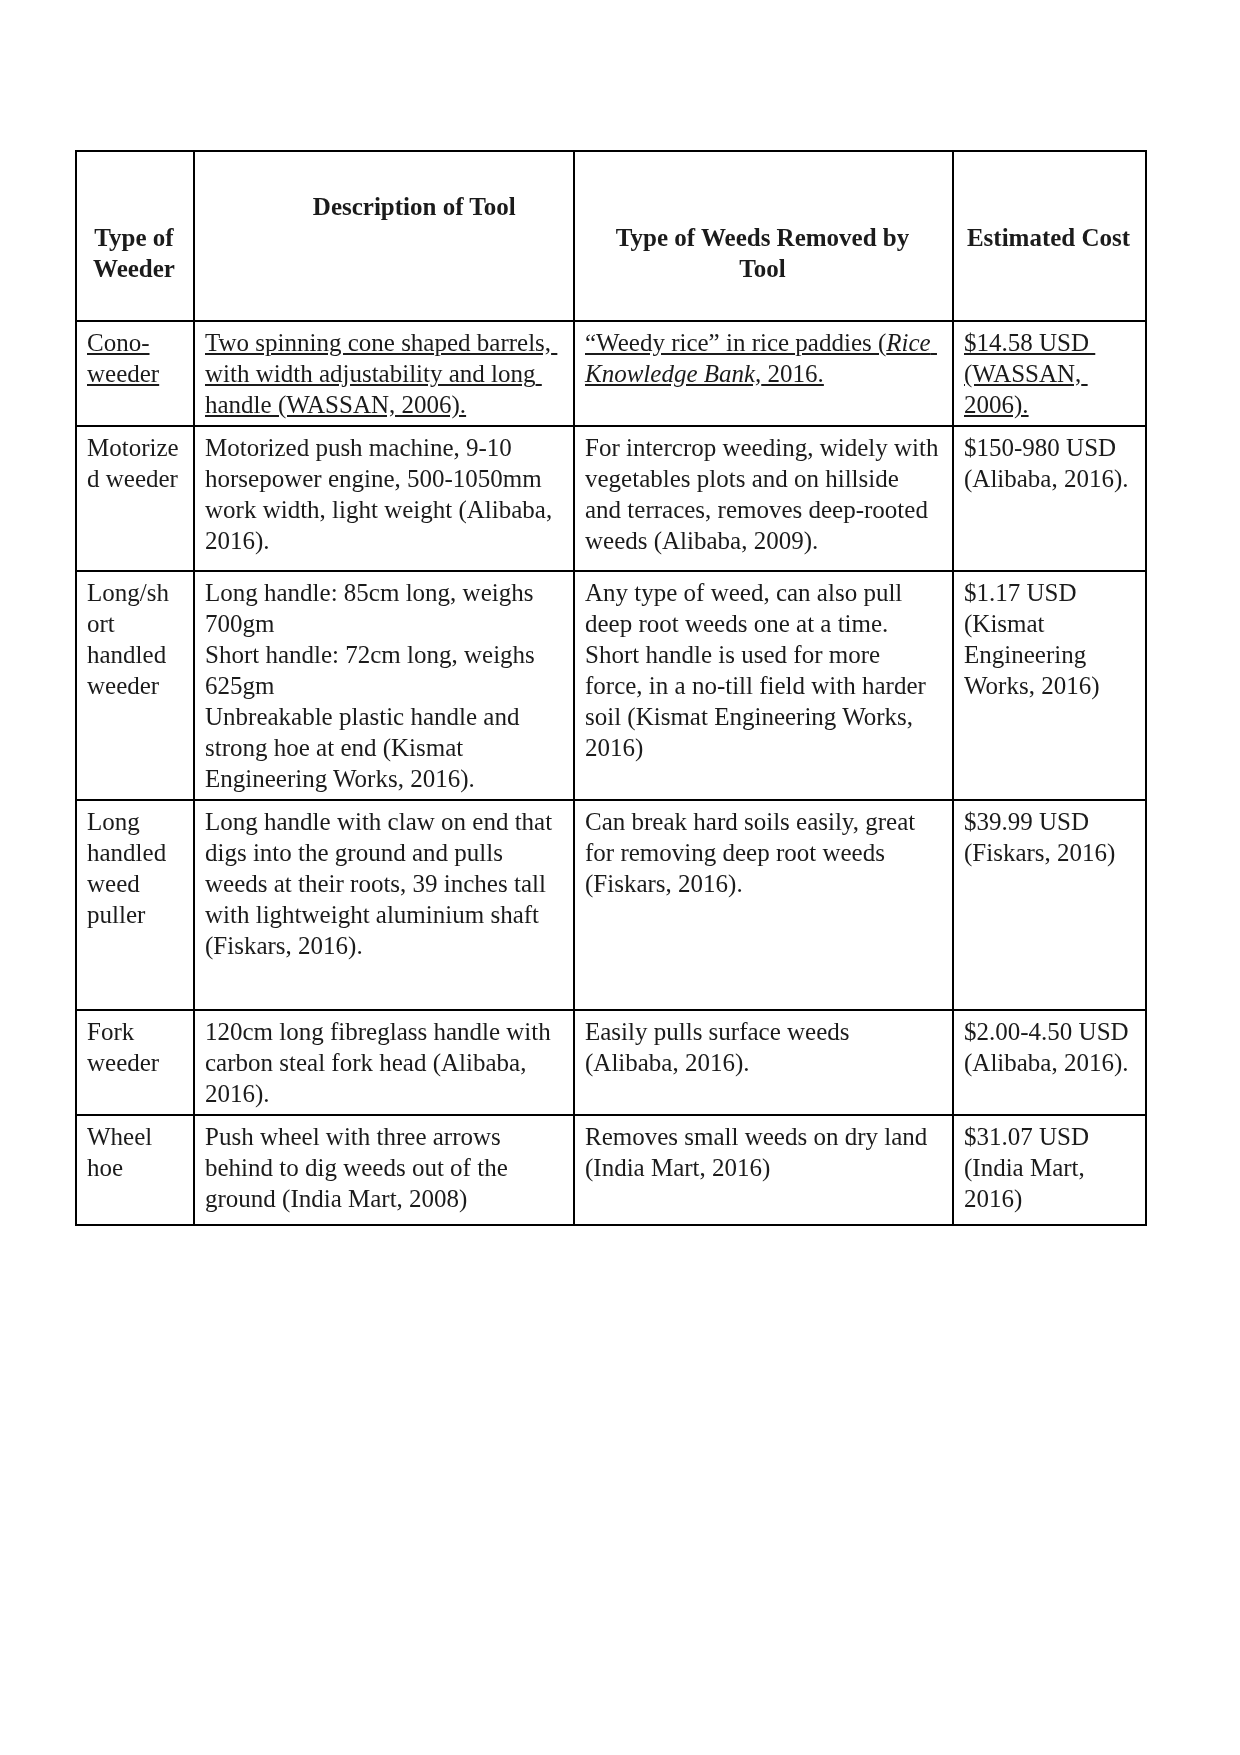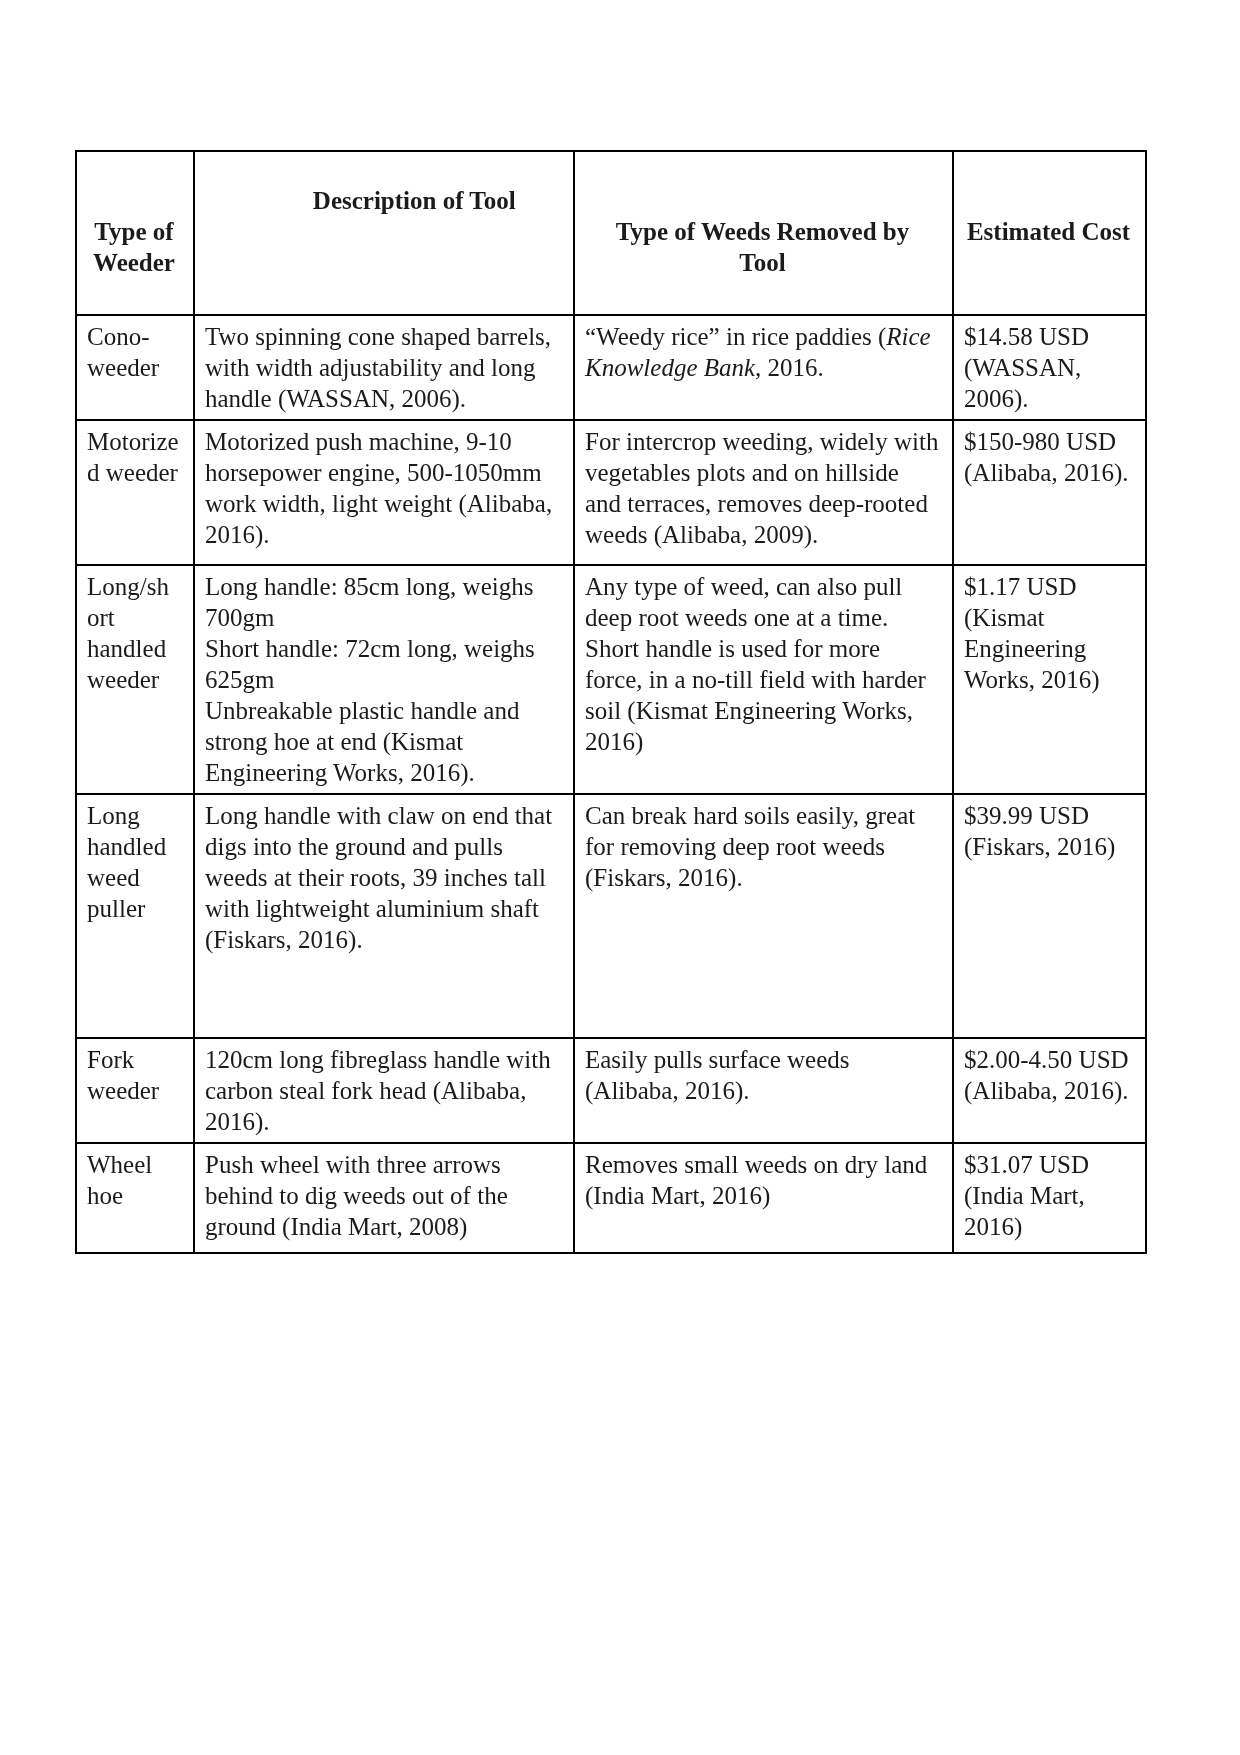--- a/index.html
+++ b/index.html
@@ -38,27 +38,27 @@
     border: 2px solid #000000;
     vertical-align: top;
     font-size: 25px;
     line-height: 31px;
     padding: 5px 12px 5px 10px;
     white-space: pre-wrap;
   }
   th {
     font-weight: bold;
     text-align: center;
-    padding-top: 2px;
+    padding-top: 8px;
   }
   thead tr { height: 82px; }
-  tbody tr:nth-child(1) { height: 99px; }
+  tbody tr:nth-child(1) { height: 99px; text-decoration: underline; }
   tbody tr:nth-child(2) { height: 145px; }
   tbody tr:nth-child(3) { height: 177px; }
-  tbody tr:nth-child(4) { height: 244px; }
+  tbody tr:nth-child(4) { height: 210px; }
   tbody tr:nth-child(5) { height: 81px; }
   tbody tr:nth-child(6) { height: 110px; }
 
   td.c0 {
     overflow-wrap: anywhere;
     word-break: break-word;
   }
   .hwrap { display: inline-block; }
   .hwrap.narrow { max-width: 310px; }
   .it { font-style: italic; }

